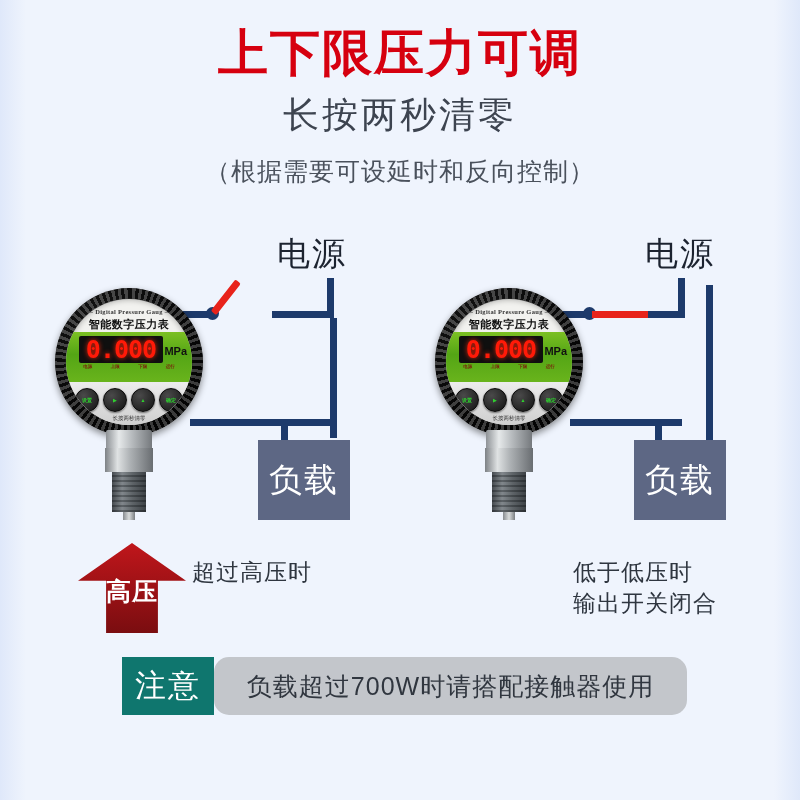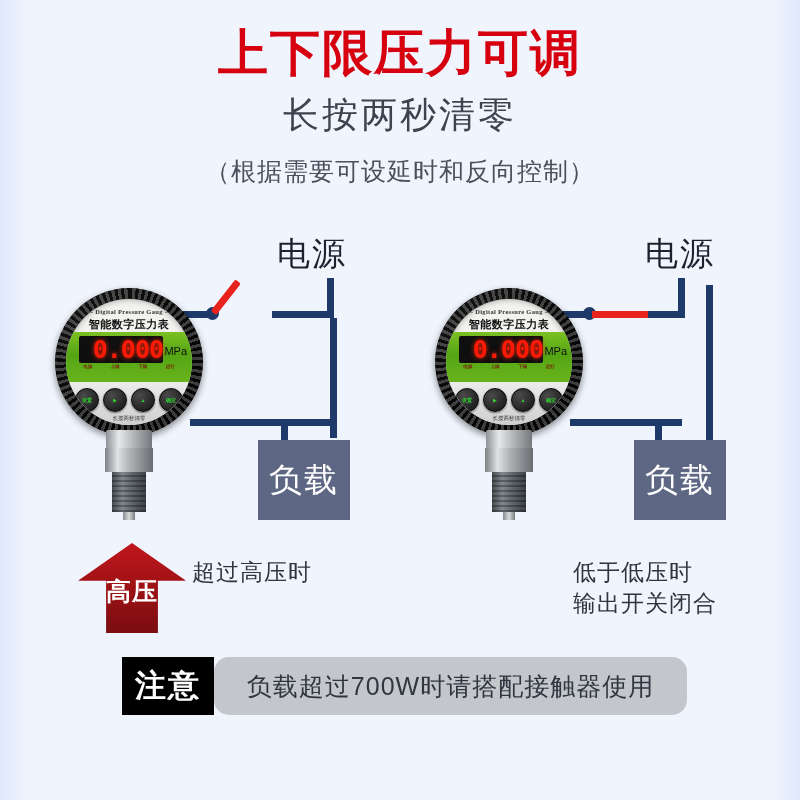--- a/index.html
+++ b/index.html
@@ -85,30 +85,30 @@
     position:absolute;left:0;right:0;top:18px;text-align:center;
     font-size:11px;font-weight:bold;color:#111;letter-spacing:.5px;
   }
   .screen{
     position:absolute;left:0;right:0;top:33px;height:50px;
     background:linear-gradient(#7cc023,#54a515 45%,#69b41c);
   }
   .lcd{
     position:absolute;left:13px;top:4px;width:84px;height:27px;
     background:#0f0f0f;border-radius:2px;
-    display:flex;align-items:center;justify-content:flex-end;
+    display:flex;align-items:center;justify-content:center;
   }
   .digits{
     color:#ff1a08;font-size:25px;font-weight:bold;line-height:1;
     font-family:"DejaVu Sans Mono","Liberation Mono",monospace;
     letter-spacing:-1px;
     text-shadow:0 0 5px rgba(255,40,10,.9);
   }
   .unit{
-    position:absolute;right:5px;top:13px;font-size:11px;font-weight:normal;color:#111;
+    position:absolute;right:5px;top:13px;font-size:11px;font-weight:bold;color:#111;
   }
   .leds{position:absolute;left:8px;right:8px;top:33px;display:flex;}
   .led-cell{flex:1;text-align:center;}
   .led-cap{font-size:4.5px;color:#7a1f0a;display:block;line-height:1;font-weight:bold;}
   .led-dot{width:5px;height:5px;border-radius:50%;background:#111;margin:1.5px auto 0;}
   .panel{
     position:absolute;left:0;right:0;top:83px;bottom:0;
     background:linear-gradient(#ececec,#cfcfcf);
   }
   .btn-row{position:absolute;left:9px;right:9px;top:6px;display:flex;
@@ -170,23 +170,23 @@
   .arrow-up .arrow-txt{margin-top:8px;}
   .arrow-dn .arrow-txt{margin-top:-10px;}
   .cap{
     position:absolute;font-size:23px;color:#2f3640;line-height:1.35;
     letter-spacing:1px;
   }
 
   
   .notice{position:absolute;left:122px;top:657px;display:flex;height:58px;width:565px;}
   .notice-badge{
-    width:92px;background:#000000;color:#fff;
-    display:flex;align-items:center;justify-content:center;
-    font-size:31px;font-weight:bold;letter-spacing:2px;
+    width:92px;background:#0f766e;color:#fff;
+    display:flex;align-items:center;justify-content:center;
+    font-size:31px;font-weight:normal;letter-spacing:2px;
   }
   .notice-body{
     flex:1;background:#c3c6cb;color:#30363f;
     display:flex;align-items:center;justify-content:center;
     font-size:25px;letter-spacing:1px;border-radius:15px;
   }
 </style>
 </head>
 <body>
 

